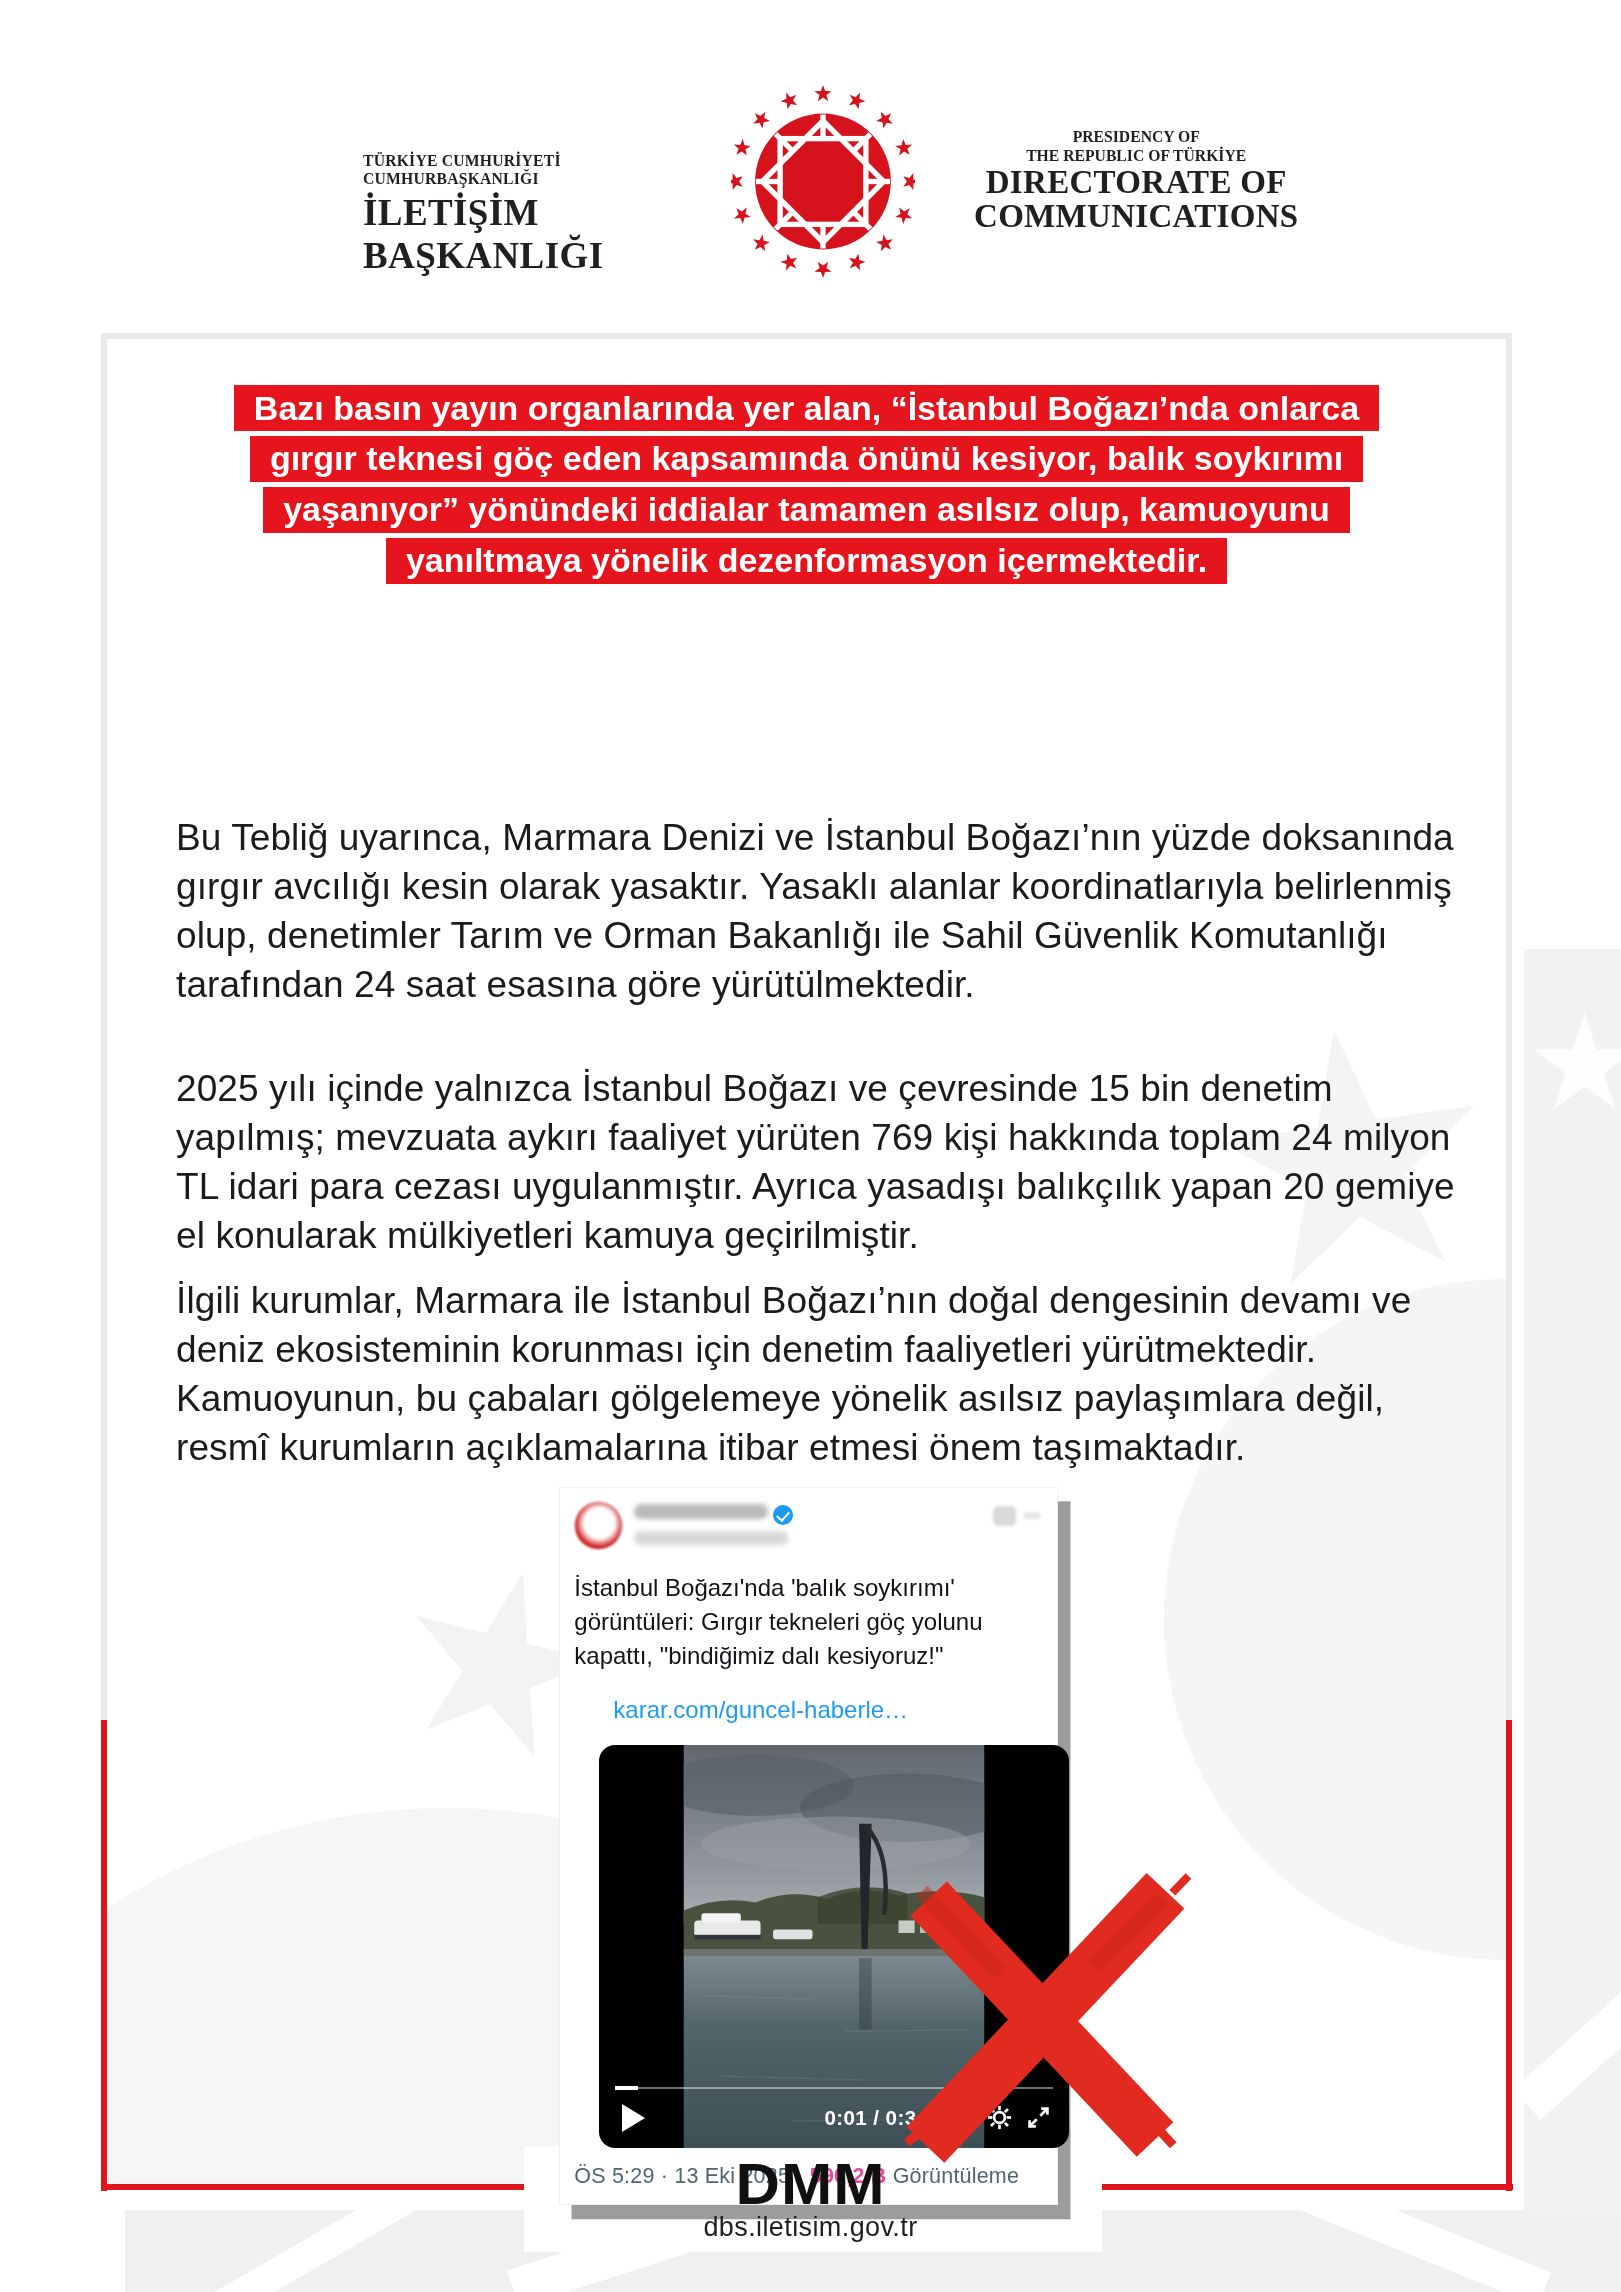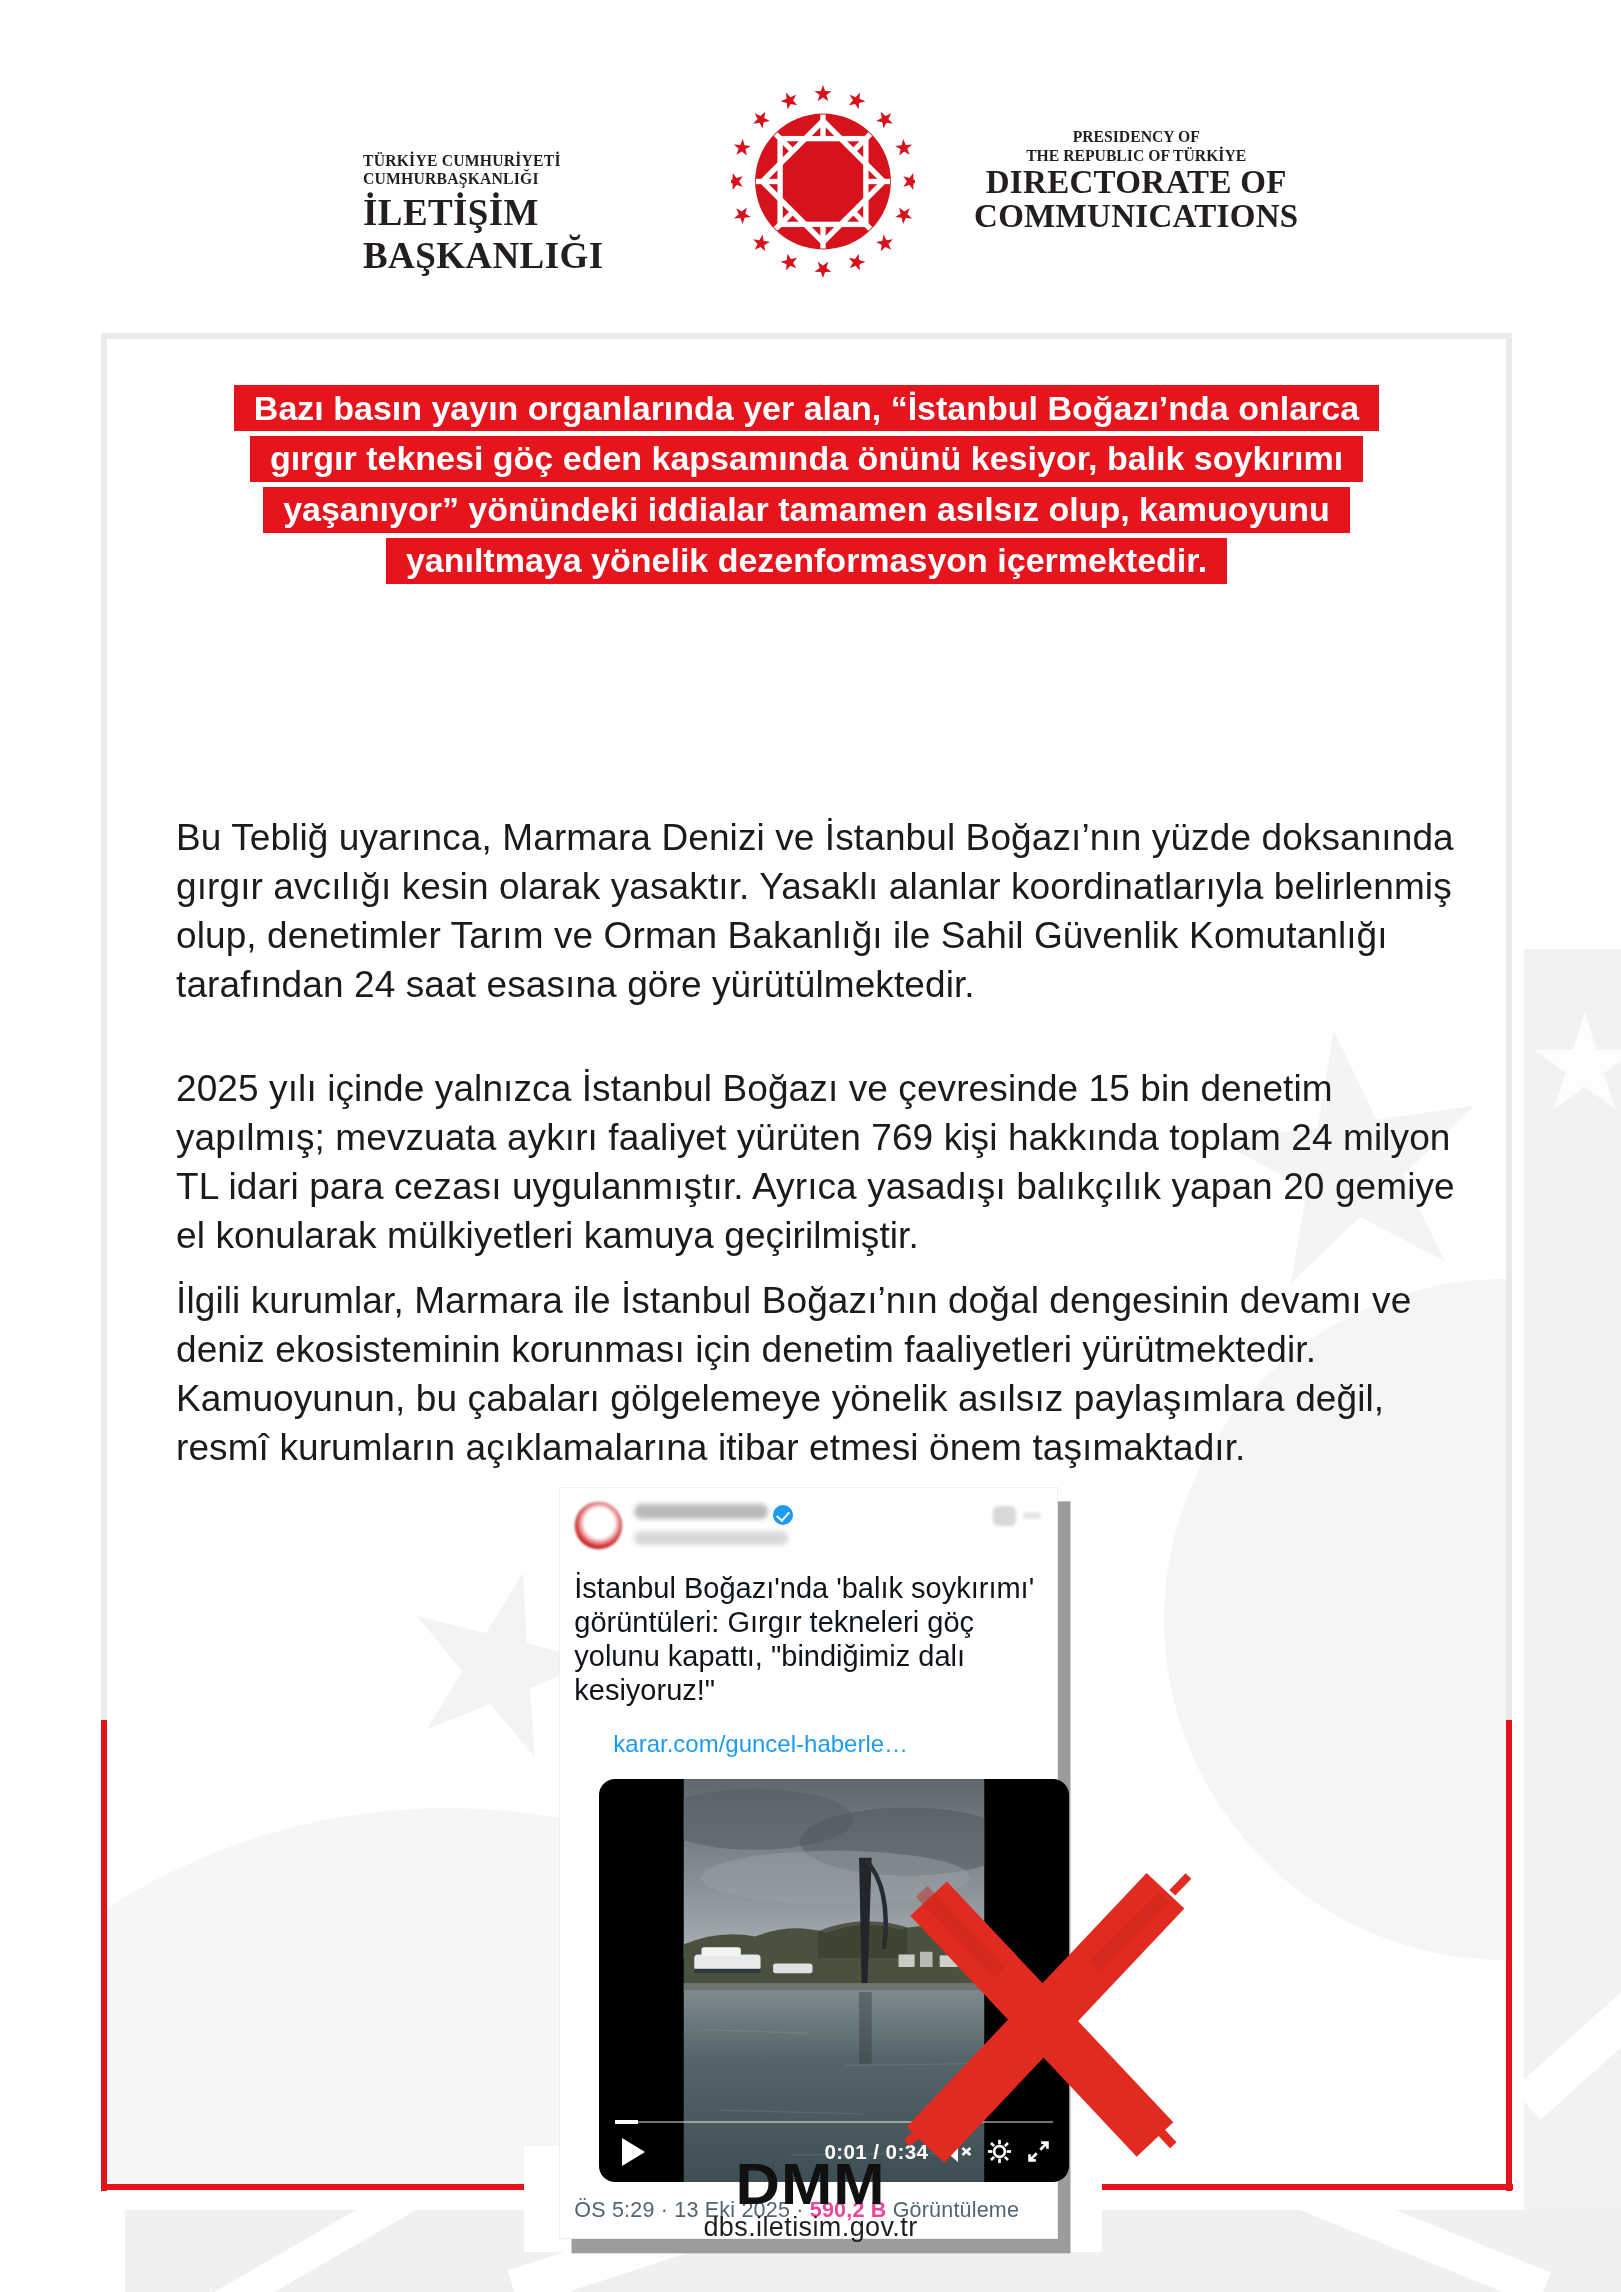--- a/index.html
+++ b/index.html
@@ -43,21 +43,21 @@
   .nameblock{margin-left:10.7px;padding-top:3.6px;}
   .namebar{width:134px;height:15px;background:#b9b9b9;border-radius:7.2px;filter:blur(2.7px);display:inline-block;}
   .vbadge{display:inline-block;width:19.7px;height:19.7px;border-radius:50%;background:#1d9bf0;
           vertical-align:middle;margin-left:5.4px;position:relative;}
   .vbadge::after{content:"";position:absolute;left:5.4px;top:3.6px;width:6.3px;height:9.9px;
           border:solid #fff;border-width:0 2.7px 2.7px 0;transform:rotate(42deg);}
   .handlebar{width:154px;height:13.4px;background:#d8d8d8;border-radius:6.3px;filter:blur(2.7px);margin-top:6.3px;}
   .t-menu{position:absolute;right:1.8px;top:5.4px;display:flex;gap:7.2px;align-items:center;}
   .t-menu .dot1{width:23px;height:19.7px;background:#d9d9d9;border-radius:5.4px;filter:blur(1.8px);}
   .t-menu .dot2{width:18px;height:7.2px;background:#e6e6e6;border-radius:3.6px;filter:blur(1.8px);}
-  .t-text{font-size:29px;line-height:34px;color:#0f1419;margin-top:14.3px;}
+  .t-text{font-size:24px;line-height:34px;color:#0f1419;margin-top:14.3px;}
   .t-link{font-size:24px;color:#1d9bf0;margin-top:23px;margin-left:39px;}
   
   .player{position:relative;margin-top:21.5px;width:470px;height:403px;background:#000;
           border-radius:16px;overflow:hidden;margin-left:25px;}
   .vid{position:absolute;left:50%;top:0;transform:translateX(-50%);width:301px;height:410px;}
   .progress{position:absolute;left:16px;right:16px;bottom:59px;height:2.7px;background:rgba(255,255,255,.45);}
   .progress .done{position:absolute;left:0;top:-0.9px;width:23px;height:4.5px;background:#fff;}
   .ctrl{position:absolute;left:0;right:0;bottom:12.5px;height:36px;display:flex;align-items:center;
         color:#fff;}
   .playbtn{width:0;height:0;border-left:23px solid #fff;border-top:14.3px solid transparent;

